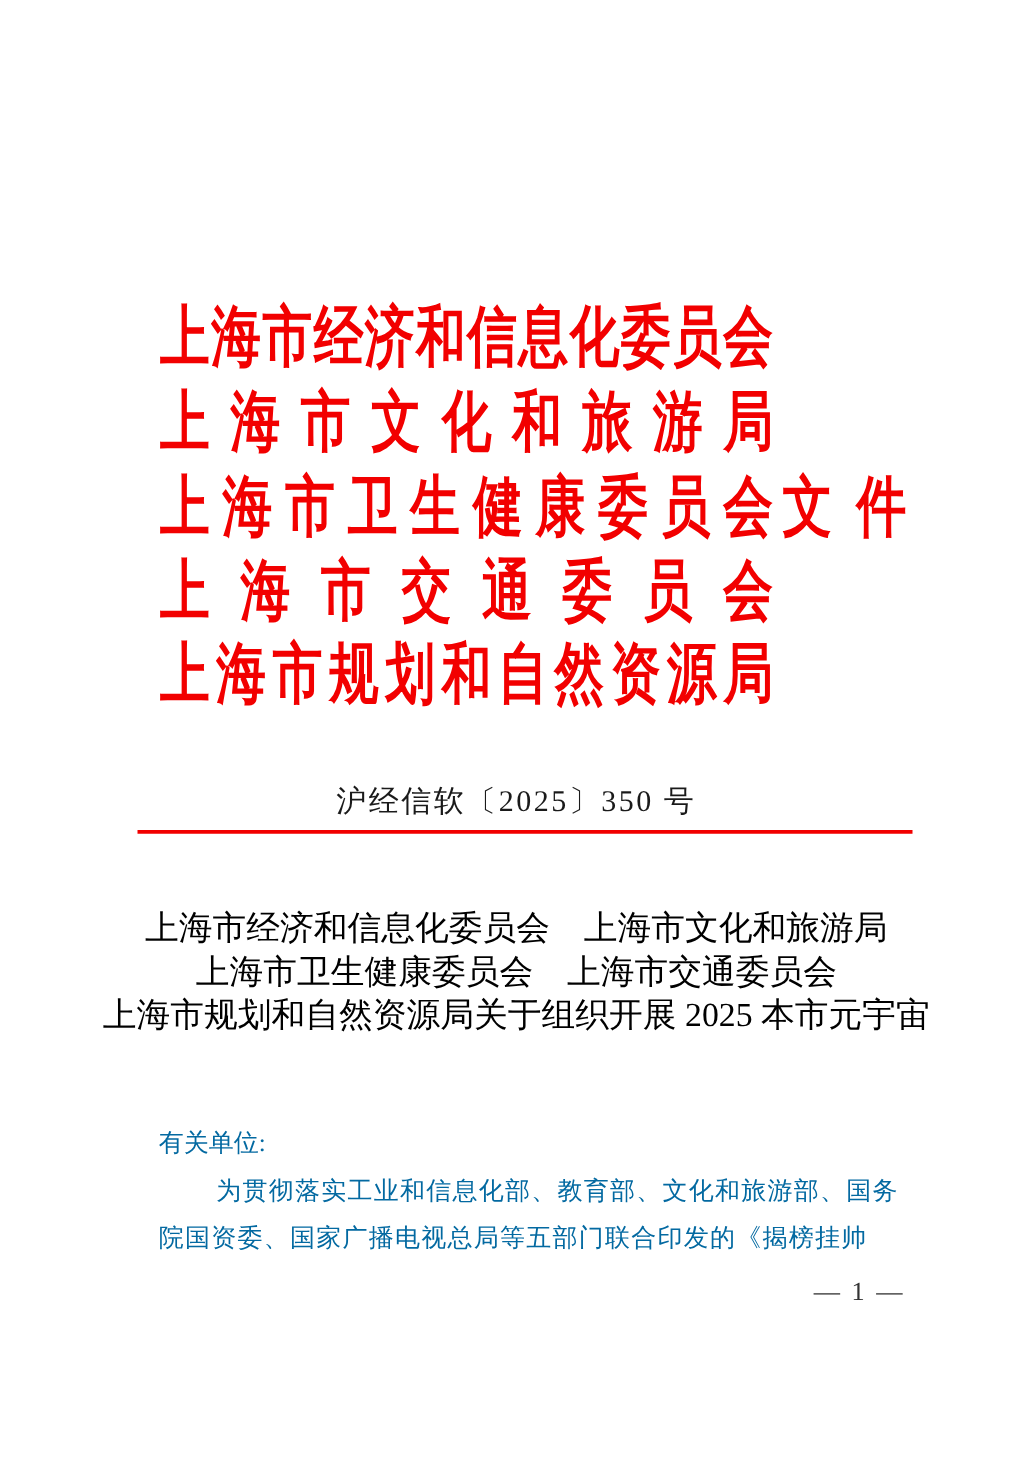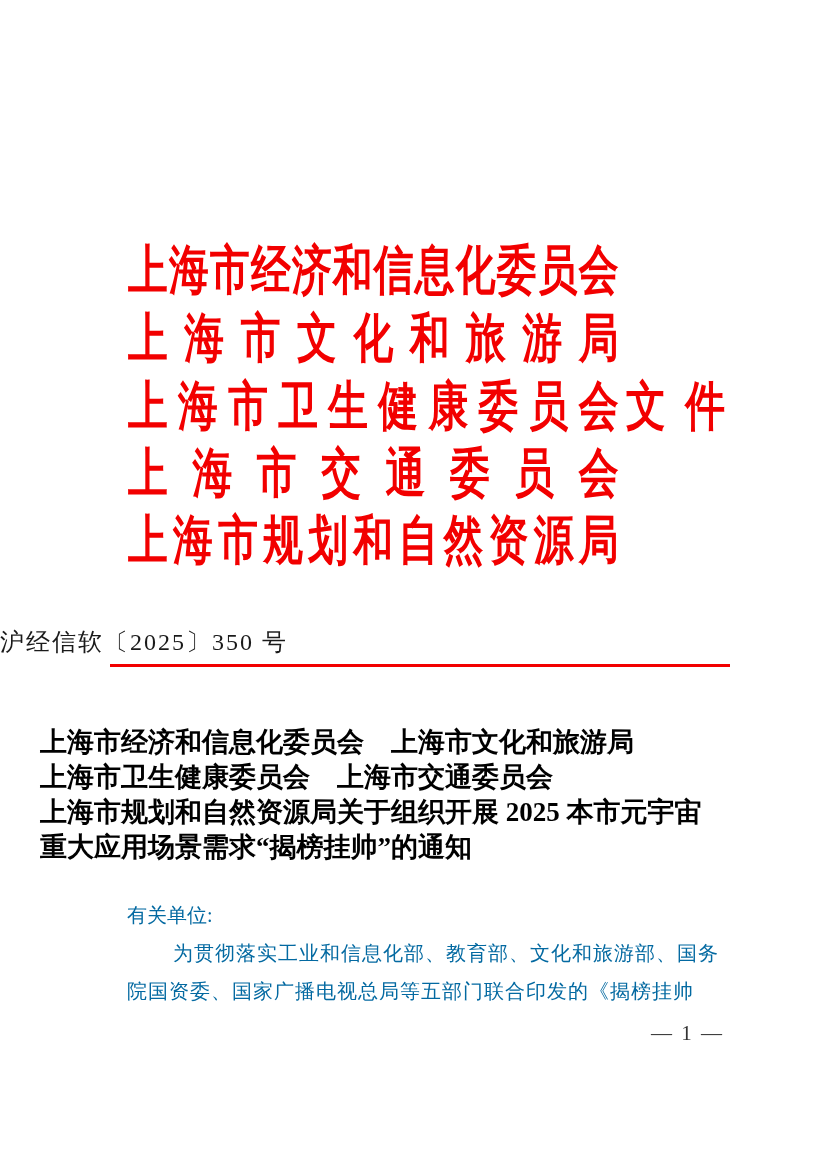--- a/index.html
+++ b/index.html
@@ -39,32 +39,32 @@
   .doc-type{
     position:absolute;left:498px;top:136px;width:132px;height:54px;
     display:flex;justify-content:space-between;
     font-size:53px;line-height:55px;white-space:nowrap;
     transform:scaleX(0.75);transform-origin:0 0;
   }
 
   
   .doc-number{
     position:absolute;top:627px;left:0;right:0;
-    font-size:24px;line-height:30px;
+    text-align:center;font-size:24px;line-height:30px;
     letter-spacing:2px;color:var(--text);
   }
   .red-rule{
     position:absolute;left:110px;top:664px;width:620px;height:3px;
     background:var(--accent-red);
   }
 
   
   .title-block{
     position:absolute;top:725px;left:40px;right:40px;
-    font-weight:bold;color:#000;
+    text-align:center;font-weight:normal;color:#000;
   }
   .title-line{font-size:27px;line-height:35px;white-space:nowrap;}
 
   
   .body-block{
     position:absolute;left:127px;top:896px;width:618px;
     font-size:20px;color:#0369a1;
   }
   .salutation{line-height:38px;white-space:nowrap;}
   .para-line{line-height:38px;white-space:nowrap;letter-spacing:1px;}
@@ -150,21 +150,20 @@
   </div>
 
   <div class="doc-number">沪经信软〔2025〕350 号</div>
 
   <div class="red-rule"></div>
 
   <div class="title-block">
     <div class="title-line">上海市经济和信息化委员会　上海市文化和旅游局</div>
     <div class="title-line">上海市卫生健康委员会　上海市交通委员会</div>
     <div class="title-line">上海市规划和自然资源局关于组织开展 2025 本市元宇宙</div>
-    <div class="title-line">重大应用场景需求“揭榜挂帅”的通知</div>
   </div>
 
   <div class="body-block">
     <div class="salutation">有关单位:</div>
     <div class="para-line indent">为贯彻落实工业和信息化部、教育部、文化和旅游部、国务</div>
     <div class="para-line">院国资委、国家广播电视总局等五部门联合印发的《揭榜挂帅</div>
   </div>
 
   <div class="page-number">— 1 —</div>
 

